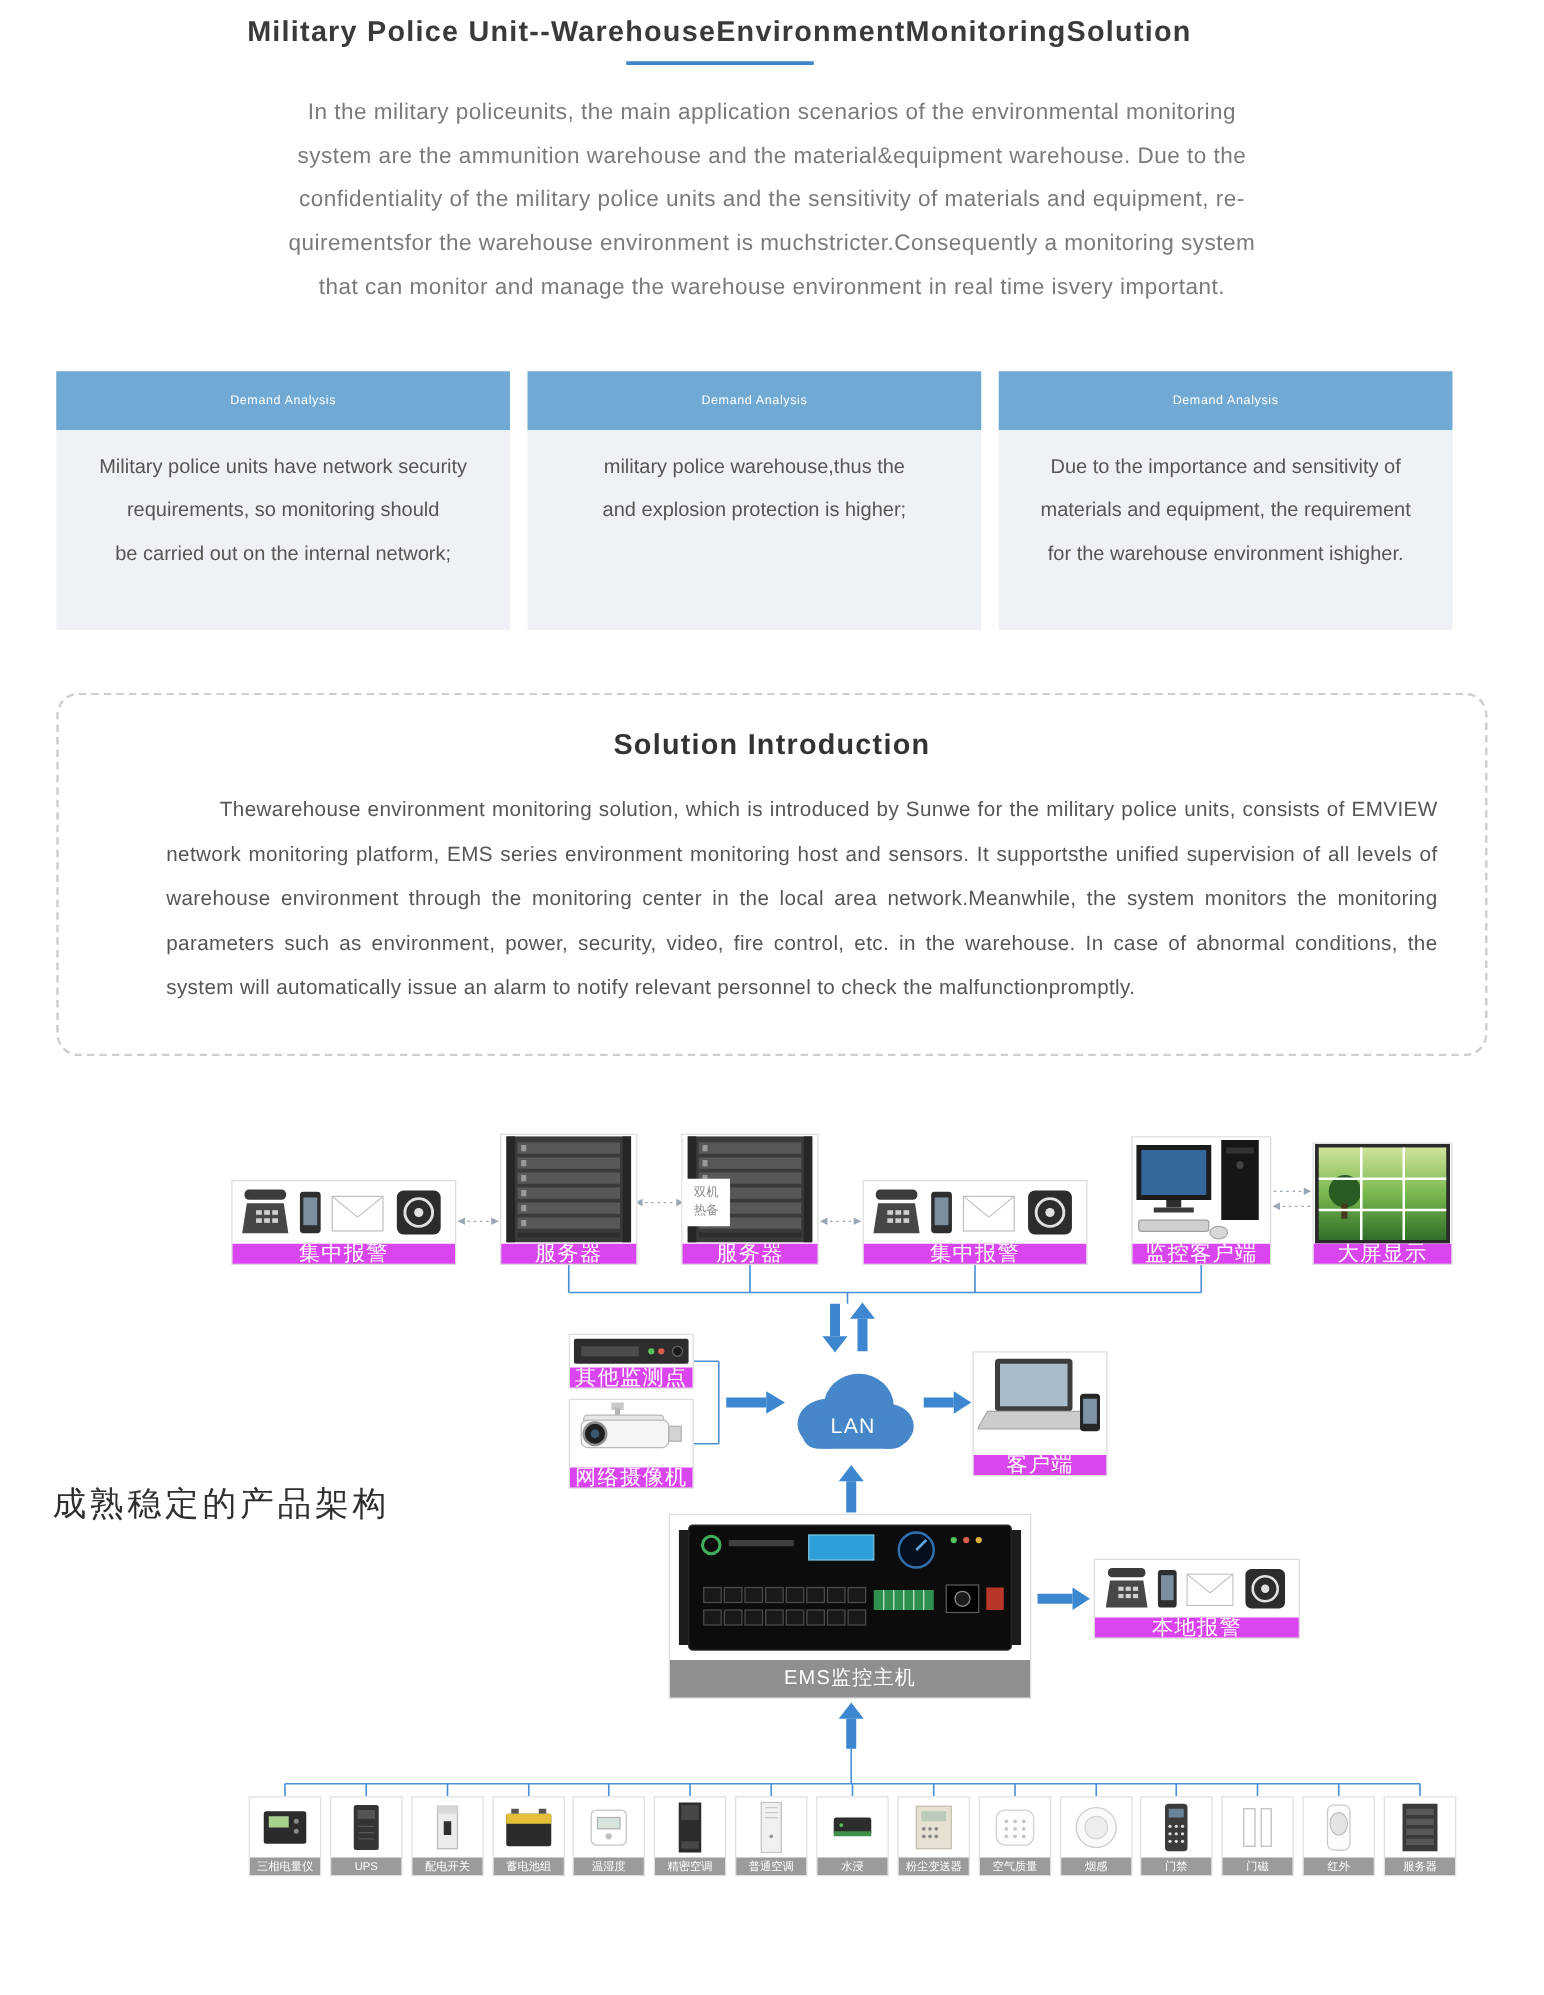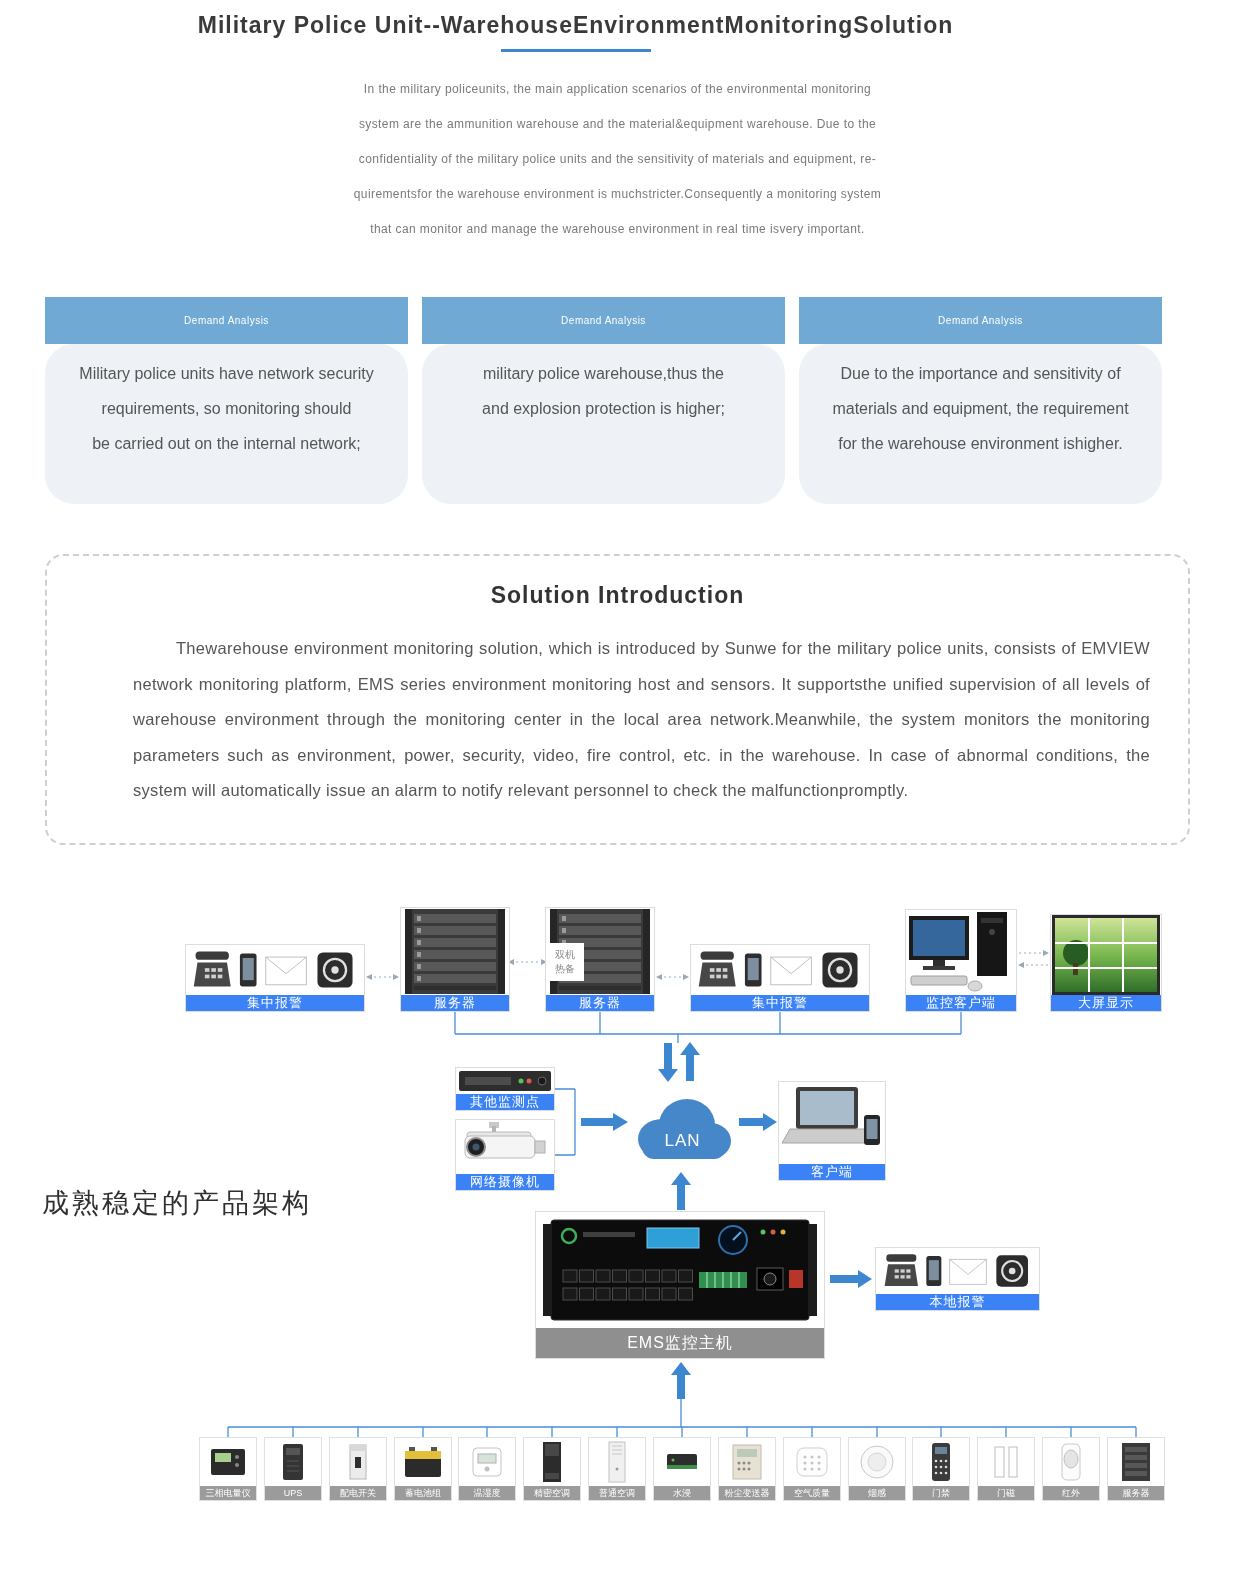--- a/index.html
+++ b/index.html
@@ -5,37 +5,37 @@
   * { margin:0; padding:0; box-sizing:border-box; }
   html,body { background:#fff; }
   body {
     width:1235px; height:1596px; position:relative; overflow:hidden;
     font-family:"Liberation Sans","DejaVu Sans",sans-serif; color:#333;
   }
   
   .title-wrap { text-align:center; padding-top:12px; transform:translateX(-42px); }
   .page-title { font-size:23px; font-weight:600; color:#3a3a3a; letter-spacing:1px; }
   .title-underline { width:150px; height:3px; background:#3e86cb; margin:10px auto 0; }
-  .intro { margin-top:20px; text-align:center; font-size:12px; line-height:35px; color:#7a7a7a; letter-spacing:.4px; }
+  .intro { margin-top:20px; text-align:center; font-size:18px; line-height:35px; color:#7a7a7a; letter-spacing:.4px; }
   
   .cards { display:flex; gap:14px; margin:50px 73px 0 45px; }
   .card { flex:1; }
   .card-header { background:#70a9d3; color:#fff; text-align:center; height:47px; line-height:47px; font-size:10px; letter-spacing:.5px; }
-  .card-body { background:#eef2f7; color:#555; text-align:center; font-size:16px; line-height:35px; padding:12px 8px 0; min-height:160px;border-radius:29px; }
+  .card-body { background:#eef2f7; color:#555; text-align:center; font-size:16px; line-height:35px; padding:12px 8px 0; min-height:160px; }
   
   .solution { margin:50px 45px 0; border:2px dashed #cfcfcf; border-radius:18px; padding:26px 38px 34px; }
   .solution-title { text-align:center; font-size:23px; font-weight:600; color:#333; letter-spacing:1px; }
   .solution-body { margin-top:22px; font-size:16.5px; color:#555; line-height:35.5px; letter-spacing:.3px; text-align:justify; text-indent:2.6em;margin-left:48px; }
   
   .architecture { position:relative; width:1235px; height:666px; margin-top:44px; }
   .connectors { position:absolute; left:0; top:0; z-index:1; }
   .device { position:absolute; background:#fff; border:1px solid #ddd; display:flex; flex-direction:column; z-index:2; }
   .device-img { flex:1; display:flex; align-items:center; justify-content:center; overflow:hidden; }
   .device-img svg, .sicon svg { display:block; }
-  .dlabel { background:#3b82f6; color:#fff; font-size:13px; height:16px; line-height:16px; text-align:center; letter-spacing:1px; flex:0 0 16px; white-space:nowrap; overflow:hidden; }
+  .dlabel { background:#d946ef; color:#fff; font-size:17px; height:16px; line-height:16px; text-align:center; letter-spacing:1px; flex:0 0 16px; white-space:nowrap; overflow:hidden; }
   .ems .dlabel { height:30px; line-height:30px; font-size:16px; flex-basis:30px; background:#8f8f8f; }
   .hot-standby { position:absolute; left:511px; top:54px; width:38px; height:38px; z-index:3;
     font-size:10px; line-height:14px; color:#8a8a8a; background:#fff; text-align:center;
     display:flex; align-items:center; justify-content:center; word-break:break-all; padding:0 8px;margin-left:35px; }
   .cloud-wrap { position:absolute; left:630px; top:198px; width:105px; height:82px; z-index:2; }
   .lan-label { position:absolute; left:0; right:0; top:44px; text-align:center; color:#fff; font-size:17px; letter-spacing:1px; }
   .section-label { position:absolute; left:42px; top:296px; font-size:27px; color:#2f2f2f; letter-spacing:3px; z-index:2; }
   .sensor { position:absolute; top:548px; width:58px; height:64px; background:#fff; border:1px solid #e0e0e0; display:flex; flex-direction:column; z-index:2; }
   .sicon { flex:1; display:flex; align-items:center; justify-content:center; overflow:hidden; }
   .slabel { background:#9b9b9b; color:#fff; font-size:9px; height:14px; line-height:14px; text-align:center; flex:0 0 14px; white-space:nowrap; overflow:hidden; }

